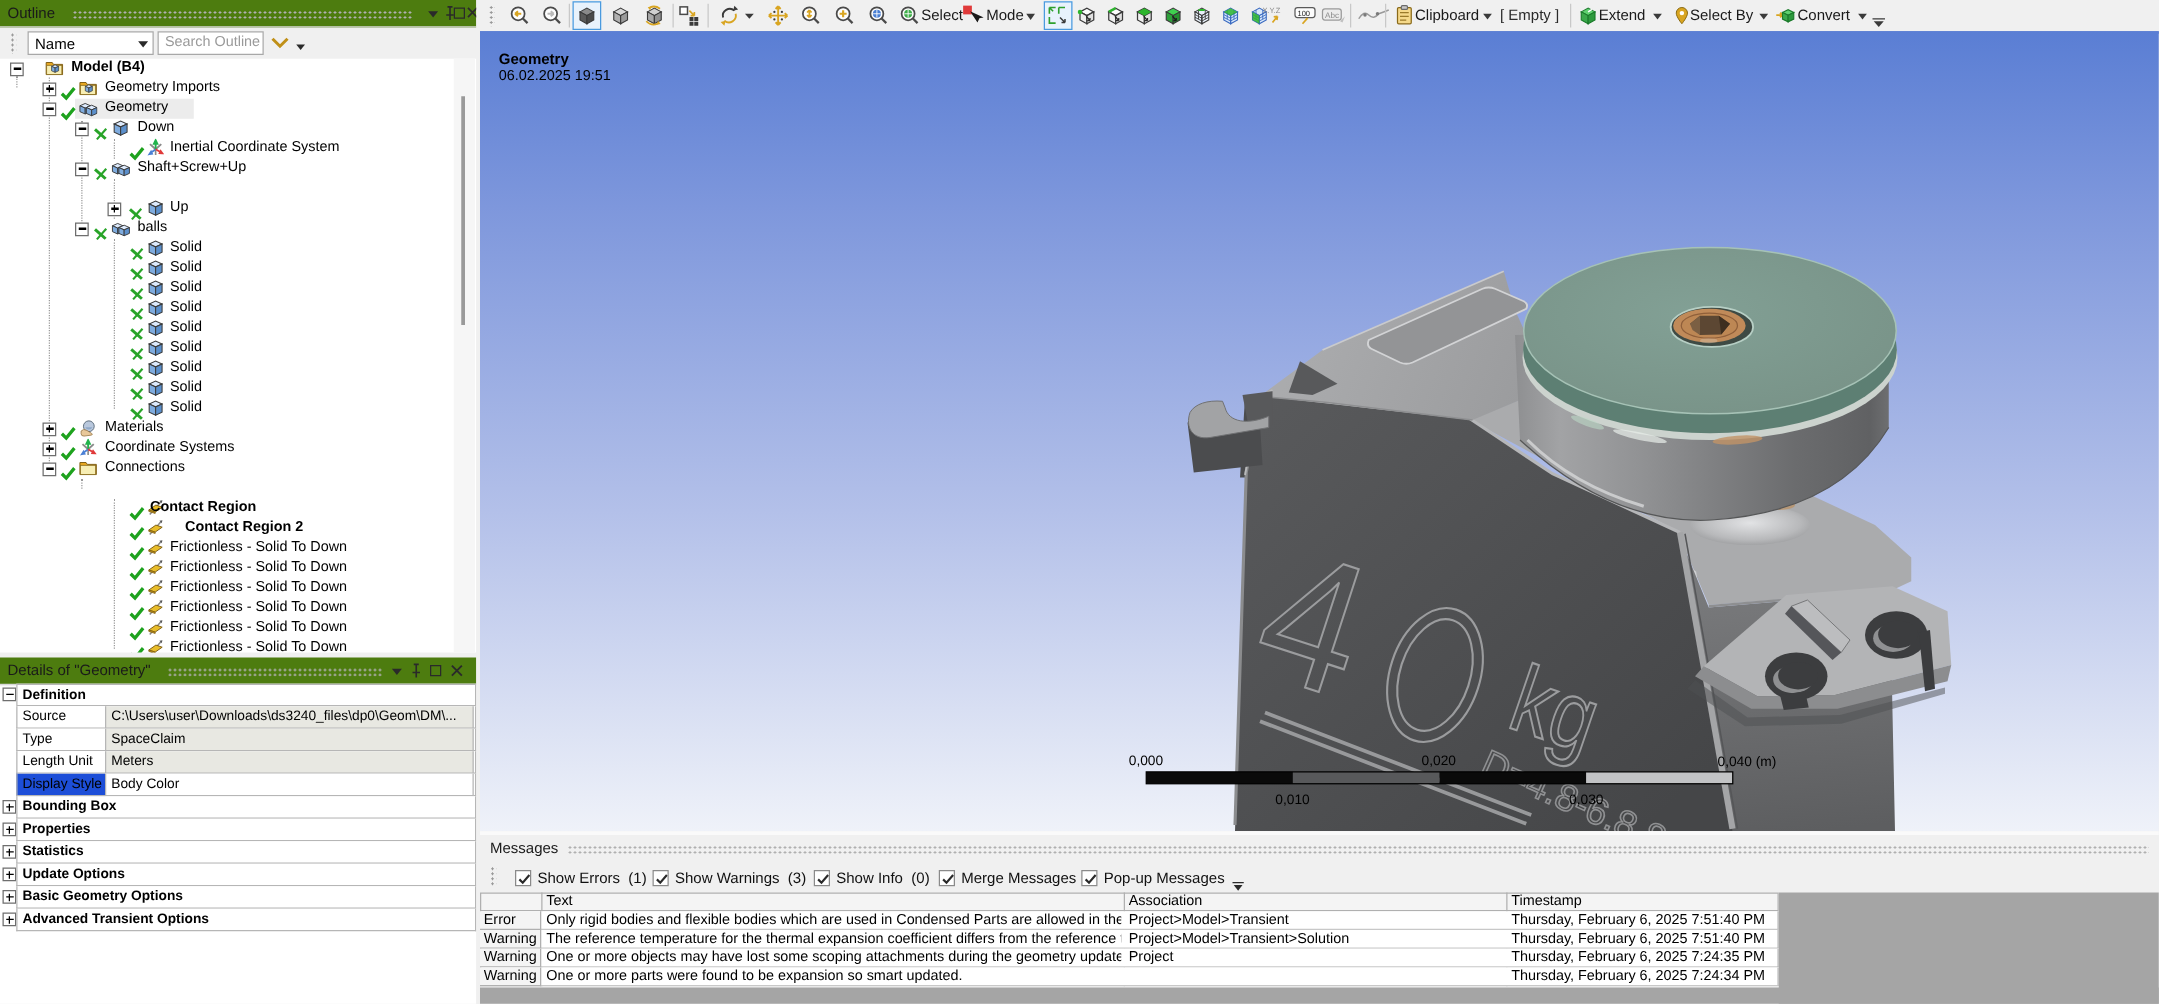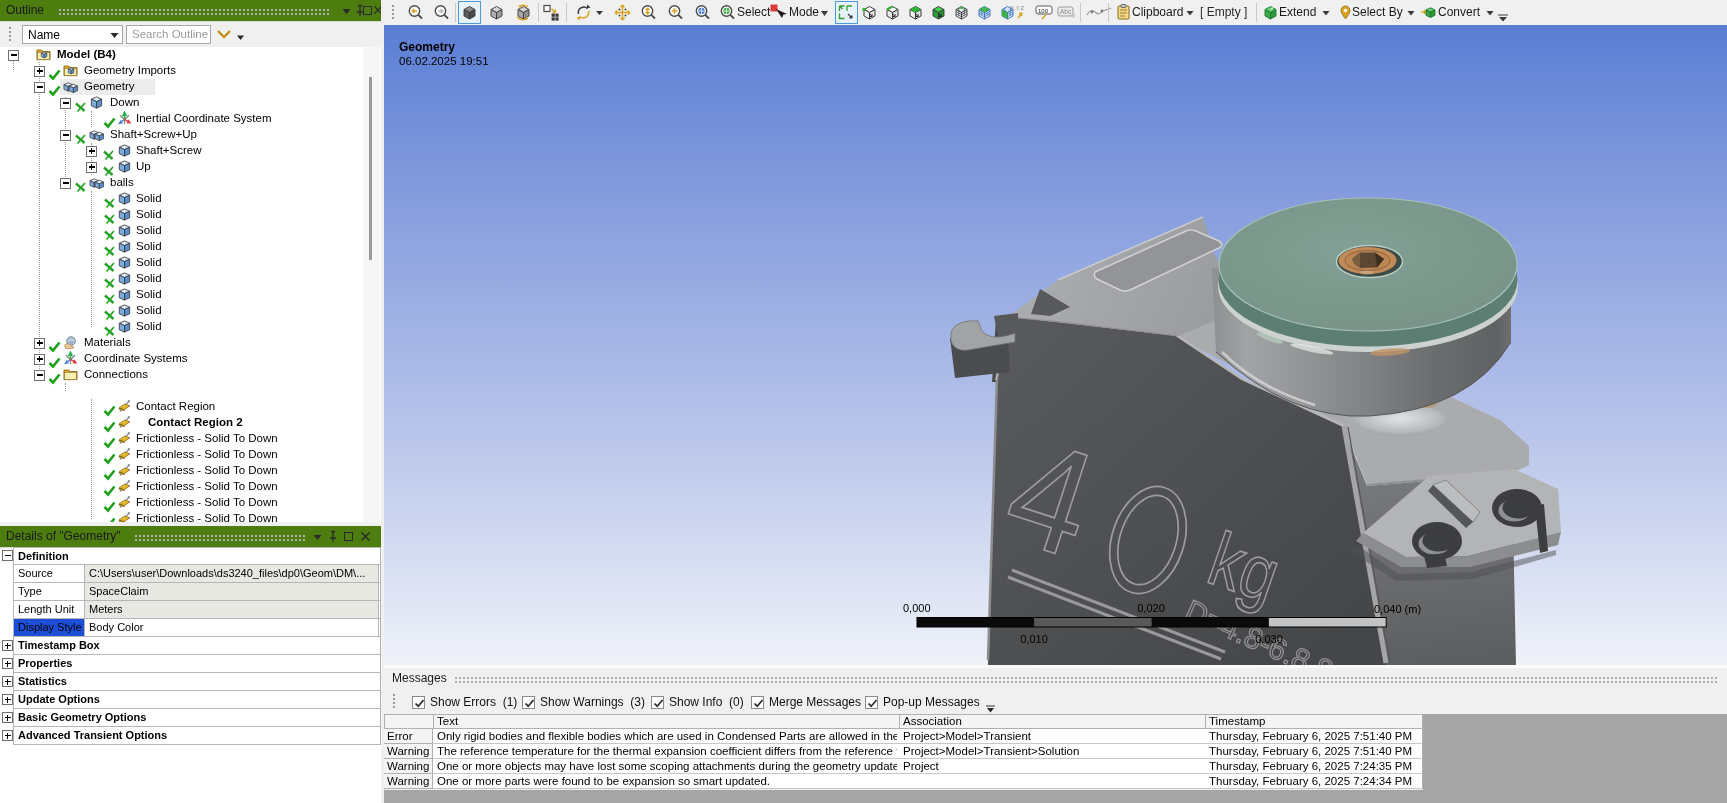--- a/index.html
+++ b/index.html
@@ -174,35 +174,20 @@
               <polygon points="10,6 5.5,8 5.5,13 10,11" fill="#5b8fcb" stroke="#3a3a3a" stroke-width="0.8"></polygon>
             </g>
             <g transform="translate(5.5,1.5)">
               <polygon points="1,6 5.5,4 10,6 5.5,8" fill="#ddeafc" stroke="#3a3a3a" stroke-width="0.8"></polygon>
               <polygon points="1,6 5.5,8 5.5,13 1,11" fill="#7facdf" stroke="#3a3a3a" stroke-width="0.8"></polygon>
               <polygon points="10,6 5.5,8 5.5,13 10,11" fill="#5b8fcb" stroke="#3a3a3a" stroke-width="0.8"></polygon>
             </g>
           </svg></div>
         <div class="tl" style="left:110px;font-weight:400">Shaft+Screw+Up</div>
       </div>
-<div class="tr" style="top:143px">
-        <div class="eb" style="left:86px">
-          <span class="pl"></span>
-        </div>
-        <div class="mkw" style="left:102px"><svg class="mk" viewBox="0 0 13 13">
-            <path d="M2,3.5 L10.5,11" stroke="#28a428" stroke-width="2.4" fill="none"></path>
-            <path d="M11,3 L3.5,11.5" stroke="#28a428" stroke-width="1.7" fill="none"></path>
-          </svg></div>
-        <div class="icw" style="left:117px"><svg class="ti" viewBox="0 0 16 16">
-            <polygon points="2.5,4.5 8,2 13.5,4.5 8,7" fill="#ddeafc" stroke="#3a3a3a" stroke-width="0.9"></polygon>
-            <polygon points="2.5,4.5 8,7 8,14 2.5,11.5" fill="#7facdf" stroke="#3a3a3a" stroke-width="0.9"></polygon>
-            <polygon points="13.5,4.5 8,7 8,14 13.5,11.5" fill="#5b8fcb" stroke="#3a3a3a" stroke-width="0.9"></polygon>
-          </svg></div>
-        <div class="tl" style="left:136px;font-weight:400">Shaft+Screw</div>
-      </div>
 <div class="tr" style="top:159px">
         <div class="eb" style="left:86px">
           <span class="pl"></span>
         </div>
         <div class="mkw" style="left:102px"><svg class="mk" viewBox="0 0 13 13">
             <path d="M2,3.5 L10.5,11" stroke="#28a428" stroke-width="2.4" fill="none"></path>
             <path d="M11,3 L3.5,11.5" stroke="#28a428" stroke-width="1.7" fill="none"></path>
           </svg></div>
         <div class="icw" style="left:117px"><svg class="ti" viewBox="0 0 16 16">
             <polygon points="2.5,4.5 8,2 13.5,4.5 8,7" fill="#ddeafc" stroke="#3a3a3a" stroke-width="0.9"></polygon>
@@ -388,21 +373,21 @@
 <div class="tr" style="top:399px">
         <div class="mkw" style="left:103px"><svg class="mk" viewBox="0 0 13 13">
             <path d="M1.5,7 L5,10.5 L11.5,2.5" stroke="#1ea21e" stroke-width="2.6" fill="none"></path>
           </svg></div>
         <div class="icw" style="left:117px"><svg class="ti" viewBox="0 0 16 16">
             <line x1="3" y1="13.5" x2="12.5" y2="2.5" stroke="#8a8a8a" stroke-width="1.3"></line>
             <polygon points="11.2,1.8 13.8,1.2 13.2,3.8" fill="#555"></polygon>
             <polygon points="2.2,9.6 8.2,5.4 13.6,7.2 7.6,11.4" fill="#e8bd2a" stroke="#7a5a10" stroke-width="0.8"></polygon>
             <polygon points="2.2,9.6 7.6,11.4 7.6,12.6 2.2,10.8" fill="#c89a18" stroke="#7a5a10" stroke-width="0.6"></polygon>
           </svg></div>
-        <div class="tl" style="left:136px;font-weight:400">Contact Region</div>
+        <div class="tl" style="left:120px;font-weight:700">Contact Region</div>
       </div>
 <div class="tr" style="top:415px">
         <div class="mkw" style="left:103px"><svg class="mk" viewBox="0 0 13 13">
             <path d="M1.5,7 L5,10.5 L11.5,2.5" stroke="#1ea21e" stroke-width="2.6" fill="none"></path>
           </svg></div>
         <div class="icw" style="left:117px"><svg class="ti" viewBox="0 0 16 16">
             <line x1="3" y1="13.5" x2="12.5" y2="2.5" stroke="#8a8a8a" stroke-width="1.3"></line>
             <polygon points="11.2,1.8 13.8,1.2 13.2,3.8" fill="#555"></polygon>
             <polygon points="2.2,9.6 8.2,5.4 13.6,7.2 7.6,11.4" fill="#e8bd2a" stroke="#7a5a10" stroke-width="0.8"></polygon>
             <polygon points="2.2,9.6 7.6,11.4 7.6,12.6 2.2,10.8" fill="#c89a18" stroke="#7a5a10" stroke-width="0.6"></polygon>
@@ -511,21 +496,21 @@
 <div class="drow" style="top:583px;height:18px;background:#fff"></div>
 <div class="abs" style="left:13px;top:583px;width:71px;height:18px;border-left:1px solid #b6b6b6;border-bottom:1px solid #b6b6b6;line-height:17px;padding-left:4px;font-size:11px;background:#fff;white-space:nowrap">Type</div>
 <div class="abs" style="left:84px;top:583px;width:295px;height:18px;border-left:1px solid #b6b6b6;border-bottom:1px solid #b6b6b6;border-right:1px solid #b6b6b6;line-height:17px;padding-left:4px;font-size:11px;background:#e8e8e2;white-space:nowrap;overflow:hidden">SpaceClaim</div>
 <div class="drow" style="top:601px;height:18px;background:#fff"></div>
 <div class="abs" style="left:13px;top:601px;width:71px;height:18px;border-left:1px solid #b6b6b6;border-bottom:1px solid #b6b6b6;line-height:17px;padding-left:4px;font-size:11px;background:#fff;white-space:nowrap">Length Unit</div>
 <div class="abs" style="left:84px;top:601px;width:295px;height:18px;border-left:1px solid #b6b6b6;border-bottom:1px solid #b6b6b6;border-right:1px solid #b6b6b6;line-height:17px;padding-left:4px;font-size:11px;background:#e8e8e2;white-space:nowrap;overflow:hidden">Meters</div>
 <div class="drow" style="top:619px;height:18px;background:#fff"></div>
 <div class="abs" style="left:13px;top:619px;width:71px;height:18px;border-left:1px solid #b6b6b6;border-bottom:1px solid #b6b6b6;line-height:17px;padding-left:4px;font-size:11px;background:#1d4ed8;white-space:nowrap">Display Style</div>
 <div class="abs" style="left:84px;top:619px;width:295px;height:18px;border-left:1px solid #b6b6b6;border-bottom:1px solid #b6b6b6;border-right:1px solid #b6b6b6;line-height:17px;padding-left:4px;font-size:11px;background:#fff;white-space:nowrap;overflow:hidden">Body Color</div>
 <div class="dplus p" style="top:640px"></div>
-<div class="drow dcat" style="top:637px;height:18px;border-top:none;line-height:17px">Timestamp Box</div>
+<div class="drow dcat" style="top:637px;height:18px;border-top:none;line-height:17px">Bounding Box</div>
 <div class="dplus p" style="top:658px"></div>
 <div class="drow dcat" style="top:655px;height:18px;border-top:none;line-height:17px">Properties</div>
 <div class="dplus p" style="top:676px"></div>
 <div class="drow dcat" style="top:673px;height:18px;border-top:none;line-height:17px">Statistics</div>
 <div class="dplus p" style="top:694px"></div>
 <div class="drow dcat" style="top:691px;height:18px;border-top:none;line-height:17px">Update Options</div>
 <div class="dplus p" style="top:712px"></div>
 <div class="drow dcat" style="top:709px;height:18px;border-top:none;line-height:17px">Basic Geometry Options</div>
 <div class="dplus p" style="top:730px"></div>
 <div class="drow dcat" style="top:727px;height:18px;border-top:none;line-height:17px">Advanced Transient Options</div>

